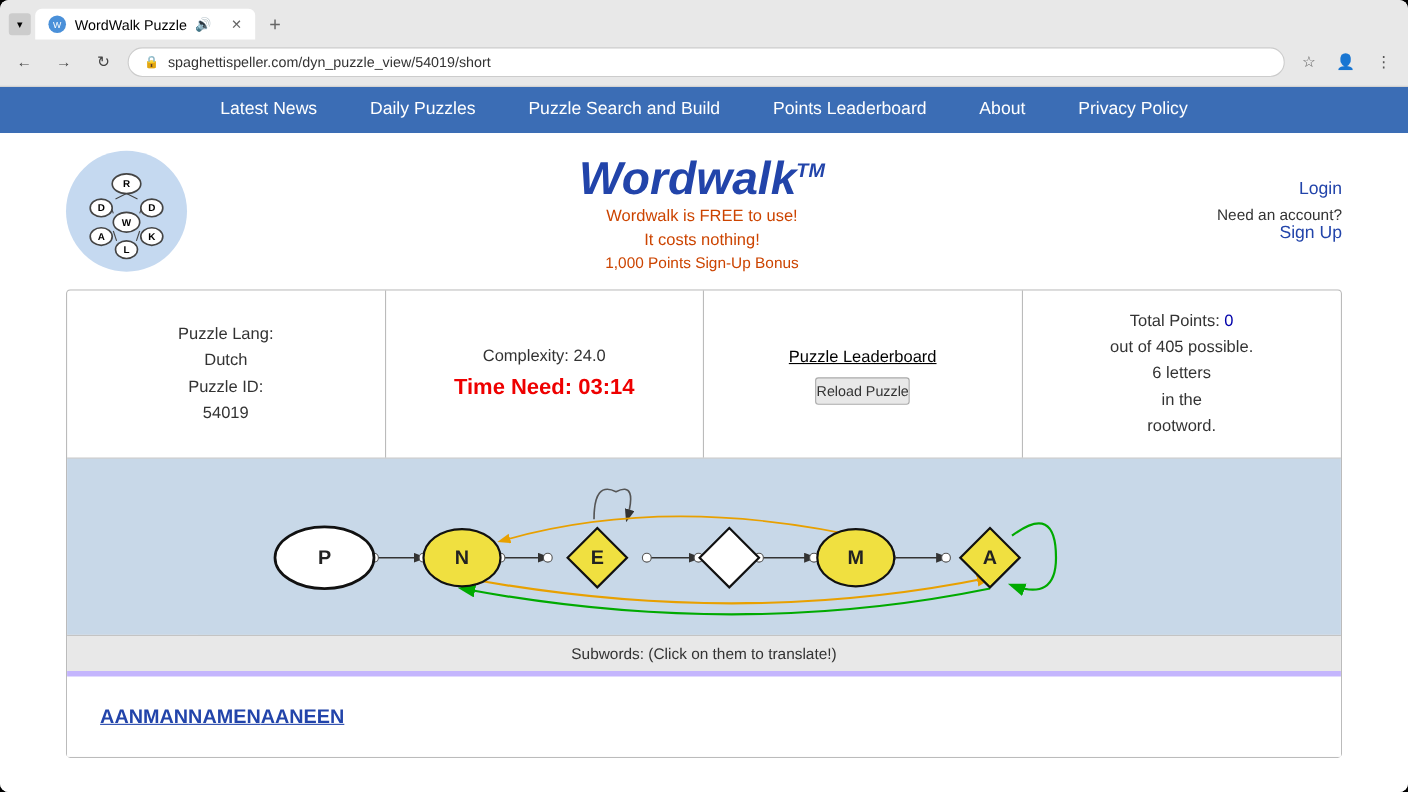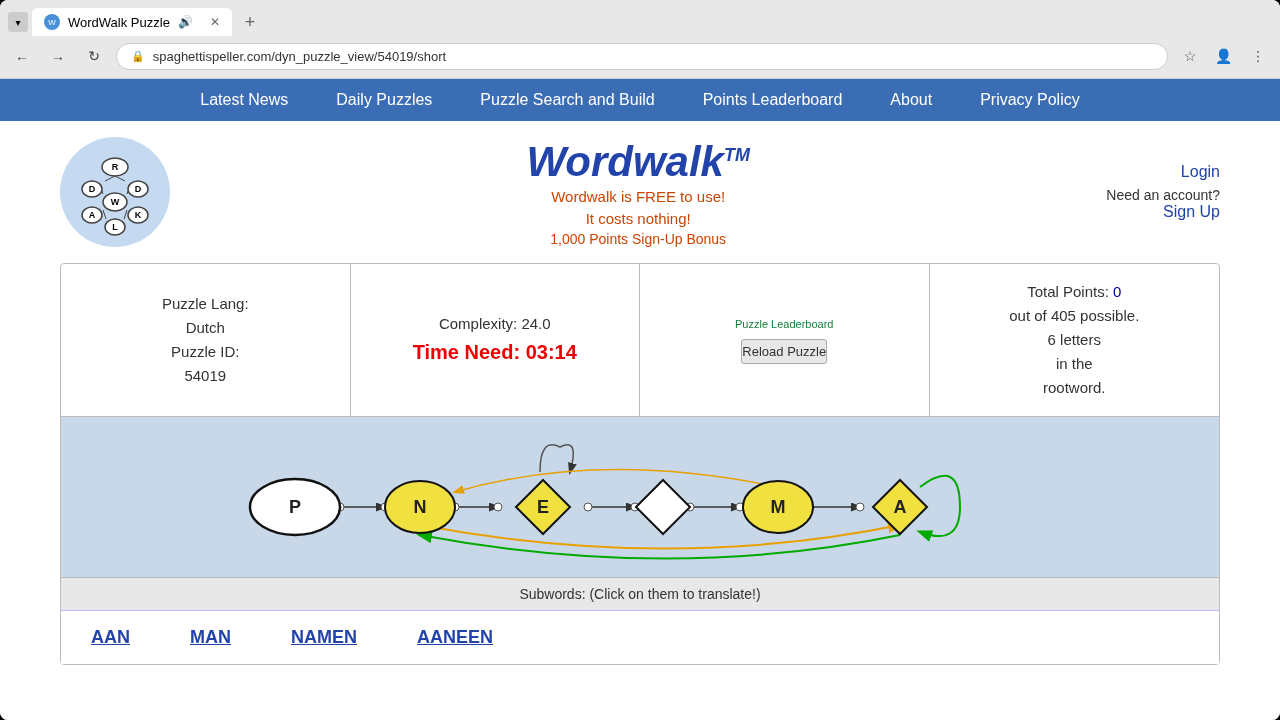--- a/index.html
+++ b/index.html
@@ -236,23 +236,24 @@
       color: #333;
       line-height: 1.6;
     }
 
     .info-cell:last-child { border-right: none; }
 
     .complexity-label { font-size: 15px; color: #333; }
     .time-left { color: #e00; font-size: 20px; font-weight: bold; }
 
     .puzzle-leaderboard-link {
-      color: #15803d;
+      color: #000000;
+      text-decoration: underline;
       cursor: pointer;
-      font-size: 11px;
+      font-size: 15px;
       margin-bottom: 6px;
     }
 
     .reload-btn {
       background: #e8e8e8;
       border: 1px solid #aaa;
       border-radius: 3px;
       padding: 4px 0;
       cursor: pointer;
       font-size: 13px;
@@ -274,24 +275,23 @@
       background: #e8e8e8;
       border-top: 1px solid #bbb;
       padding: 8px 20px;
       text-align: center;
       font-size: 14px;
       color: #333;
     }
 
     .words-row {
       display: flex;
-      gap: 60px;
-      padding: 16px 30px;
+      padding: 26px 30px;
       background: #fff;
-      border-top: 1px solid #c4b5fd;
+      border-top: 5px solid #c4b5fd;
     }
 
     .word-link {
       color: #2244aa;
       font-size: 18px;
       font-weight: bold;
       text-decoration: underline;
       cursor: pointer;
     }
     .node-text { font-size: 18px; font-weight: bold; fill: #222; text-anchor: middle; dominant-baseline: central; }

